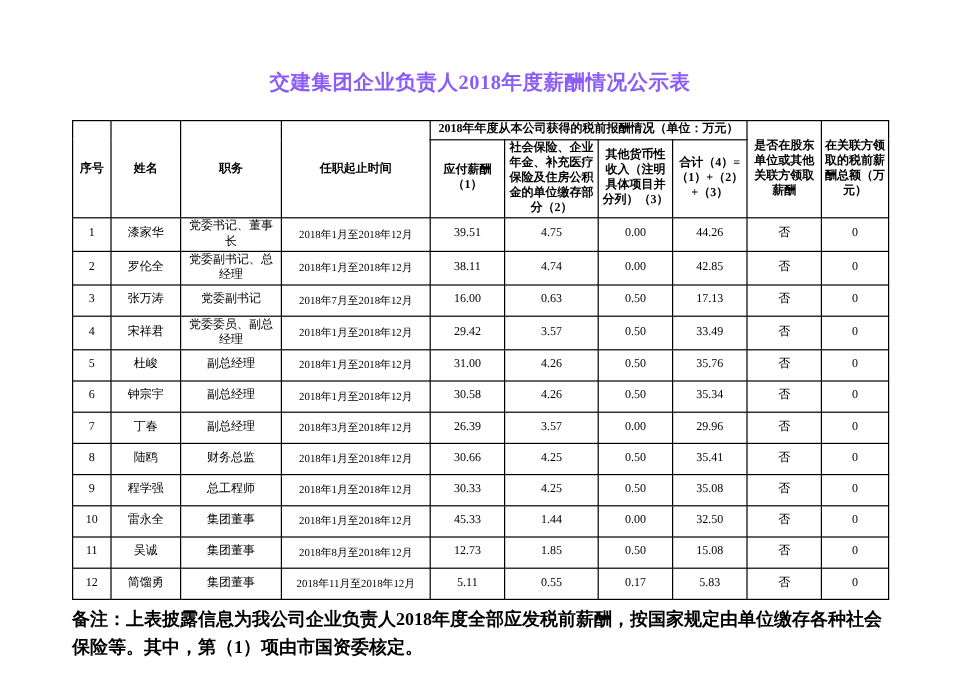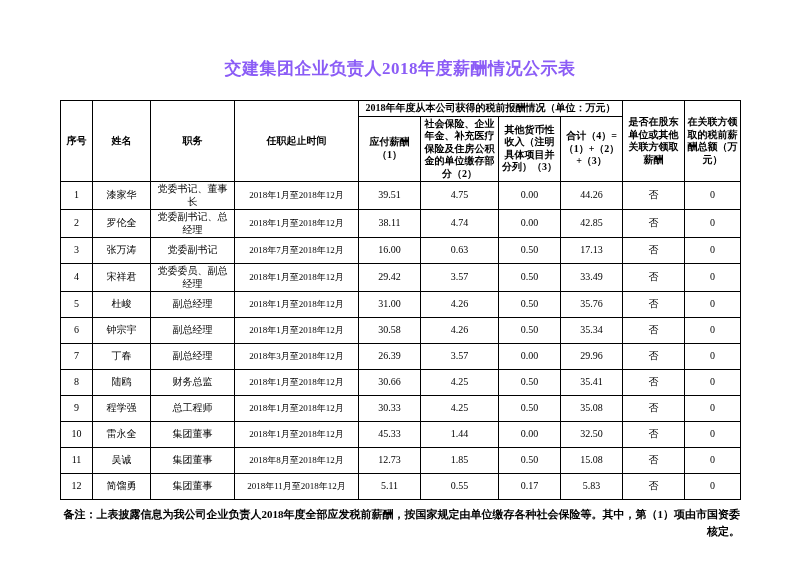--- a/index.html
+++ b/index.html
@@ -73,24 +73,24 @@
   .col-period { width: 124px; margin-left: 36px; }
   .col-pay { width: 62px; }
   .col-ins { width: 78px; }
   .col-other { width: 62px; }
   .col-total { width: 62px; }
   .col-equity { width: 62px; }
   .col-related { width: 56px; }
   .note {
     width: 680px;
     margin: 6px auto 0 auto;
-    font-size: 11px;
+    font-size: 15px;
     line-height: 1.5;
     font-weight: bold;
-    text-align: right;
+    text-align: left;
   }
 </style>
 </head>
 <body>
 
 <div class="page">
 
   <div class="doc-title">交建集团企业负责人2018年度薪酬情况公示表</div>
 
   <table class="salary">

